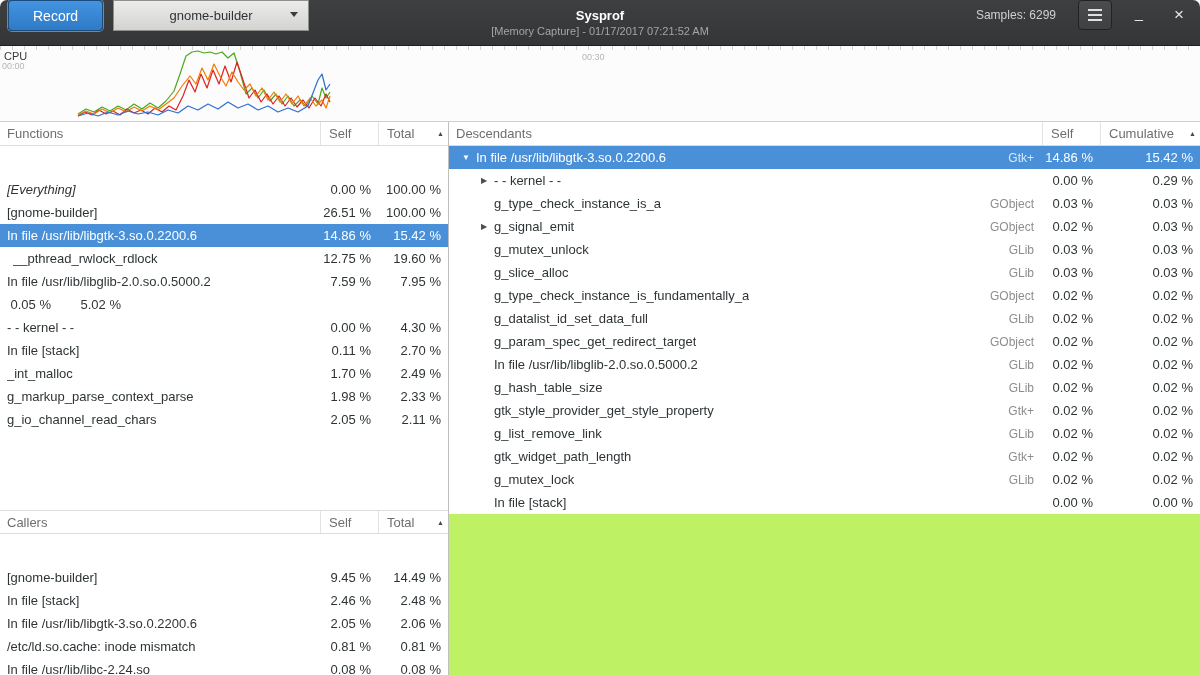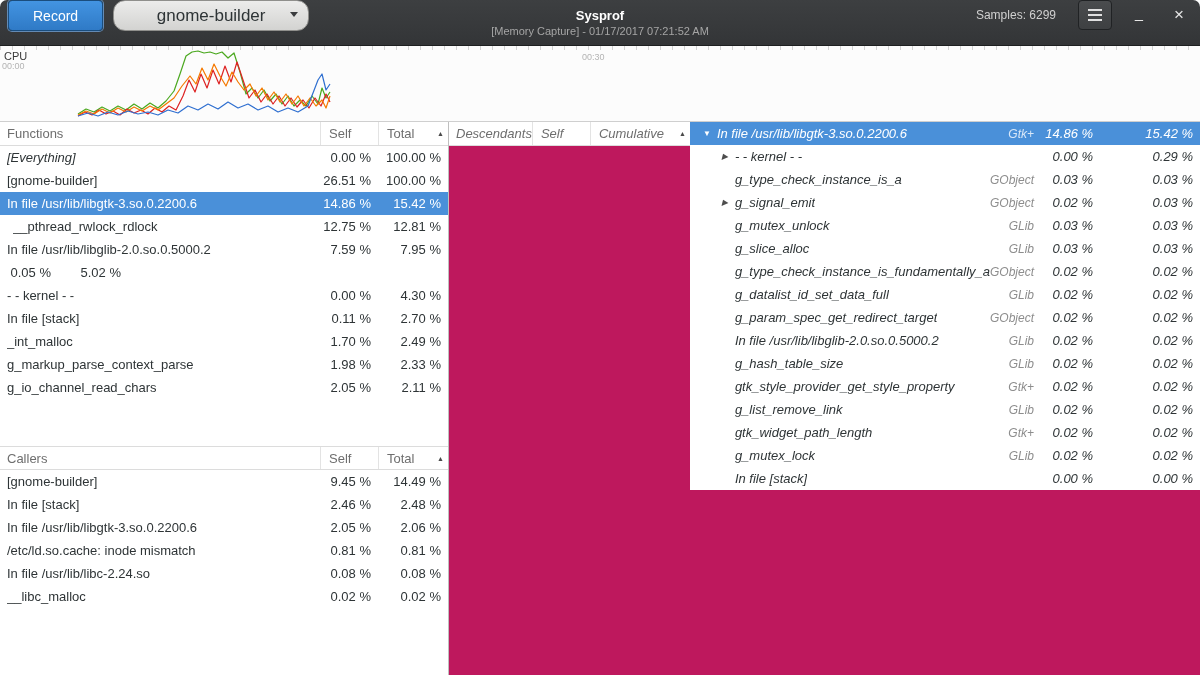--- a/index.html
+++ b/index.html
@@ -2,21 +2,21 @@
 <html><head>
 <meta charset="utf-8">
 <style>
   * { box-sizing: border-box; margin: 0; padding: 0; }
   html,body { width:1200px; height:675px; background:#ffffff; font-family:"Liberation Sans", sans-serif; overflow:hidden; }
   .window { width:1200px; height:675px; display:flex; flex-direction:column; }
 
   
   .headerbar { height:46px; flex:0 0 46px; background:linear-gradient(#3d3f41,#333537); border-bottom:1px solid #1e2021; border-radius:7px 7px 0 0; position:relative; display:flex; align-items:flex-start; padding:0 8px; }
   .btn-record { height:31px; padding:0 24px; background:linear-gradient(#4394e2,#2f7ac6); border:1px solid #1a4d7e; border-radius:4px; color:#ffffff; font-size:14px; box-shadow:0 0 0 1px rgba(118,174,232,.7); cursor:default; display:flex; align-items:center; }
-  .btn-target { height:31px; width:196px; margin-left:10px; background:linear-gradient(#ececeb,#d3d3d1); border:1px solid #8f8f8c; border-radius:12px; color:#2e3436; font-size:17px; display:flex; align-items:center; justify-content:center; position:relative; }
+  .btn-target { height:31px; width:196px; margin-left:10px; background:linear-gradient(#ececeb,#d3d3d1); border:1px solid #8f8f8c; border-radius:0; color:#2e3436; font-size:13px; display:flex; align-items:center; justify-content:center; position:relative; }
   .btn-target .chev { position:absolute; right:10px; top:11px; width:0; height:0; border-left:4px solid transparent; border-right:4px solid transparent; border-top:5px solid #3a3c3e; }
   .titlebox { position:absolute; left:0; right:0; top:0; height:46px; display:flex; flex-direction:column; align-items:center; justify-content:center; pointer-events:none; }
   .title { font-size:13px; font-weight:bold; color:#ffffff; line-height:16px; }
   .subtitle { font-size:11px; color:#a5a5a5; line-height:14px; }
   .hb-right { margin-left:auto; display:flex; align-items:center; gap:14px; }
   .samples { font-size:12px; color:#d0d0d0; margin-right:8px; }
   .btn-menu { width:34px; height:30px; background:linear-gradient(#4a4c4e,#3e4042); border:1px solid #202224; border-radius:4px; display:flex; align-items:center; justify-content:center; }
   .hamburger { width:14px; height:2px; background:#e0e0e0; box-shadow:0 5px 0 0 #e0e0e0, 0 10px 0 0 #e0e0e0; margin-top:-10px; }
   .winbtn { width:26px; height:30px; display:flex; align-items:center; justify-content:center; color:#e6e6e6; font-size:17px; }
   .winbtn.min { font-size:15px; padding-top:6px; }
@@ -24,22 +24,22 @@
   
   .cpu-strip { height:76px; flex:0 0 76px; background:#fcfcfc; border-bottom:1px solid #cfcfcf; position:relative; }
   .ruler { position:absolute; top:0; left:0; right:0; height:4px; background:repeating-linear-gradient(to right, #d2d2d2 0 1px, transparent 1px 12px); }
   .cpu-label { position:absolute; left:4px; top:4px; font-size:11px; color:#3a3a3a; }
   .cpu-t0 { position:absolute; left:2px; top:15px; font-size:9px; color:#b4b4b4; }
   .cpu-t1 { position:absolute; left:582px; top:6px; font-size:9px; color:#b4b4b4; }
   .cpu-graph { position:absolute; inset:0; width:1200px; height:76px; }
 
   
   .main { flex:1; display:flex; min-height:0; }
-  .left-panel { width:449px; flex:0 0 449px; border-right:1px solid #bfbfbf; display:flex; flex-direction:column; background:#fff; }
-  .right-panel { flex:1; display:flex; background:#be185d;font-style:italic; }
+  .left-panel { width:449px; flex:0 0 449px; border-right:1px solid #bfbfbf; display:flex; flex-direction:column; background:#fff;gap:32px; }
+  .right-panel { flex:1; display:flex; flex-direction:column; background:#bef264; }
 
   .thead { display:flex; height:24px; flex:0 0 24px; align-items:stretch; border-bottom:1px solid #dcdcdc; background:#ffffff; font-size:13px; color:#6e6e6e; }
   .thead.mid { border-top:1px solid #dcdcdc;margin-top:47px; }
   .th-name { flex:1; display:flex; align-items:center; padding-left:7px; }
   .th-col { display:flex; align-items:center; border-left:1px solid #e3e3e3; padding-left:8px; padding-right:4px; }
   .th-col .sort { margin-left:auto; font-size:7px; color:#4a4a4a; padding-left:4px; }
   .w-self { width:58px; flex:0 0 58px; }
   .w-total { width:70px; flex:0 0 70px; }
   .w-cum { width:100px; flex:0 0 100px; }
 
@@ -127,21 +127,21 @@
               <div class="ename" style="padding-left: 0px;">In file /usr/lib/libgtk-3.so.0.2200.6</div>
             </div>
             <div class="cnum w-self">14.86 %</div>
             <div class="cnum w-total">15.42 %</div>
           </div>
           <div class="trow">
             <div class="cname">
               <div class="ename" style="padding-left: 0px; margin-left: 6px;">__pthread_rwlock_rdlock</div>
             </div>
             <div class="cnum w-self">12.75 %</div>
-            <div class="cnum w-total">12.81 %</div>
+            <div class="cnum w-total">19.60 %</div>
           </div>
           <div class="trow">
             <div class="cname">
               <div class="ename" style="padding-left: 0px;">In file /usr/lib/libglib-2.0.so.0.5000.2</div>
             </div>
             <div class="cnum w-self">7.59 %</div>
             <div class="cnum w-total">7.95 %</div>
           </div>
           <div class="trow">
             <div class="cnum w-self">0.05 %</div>

